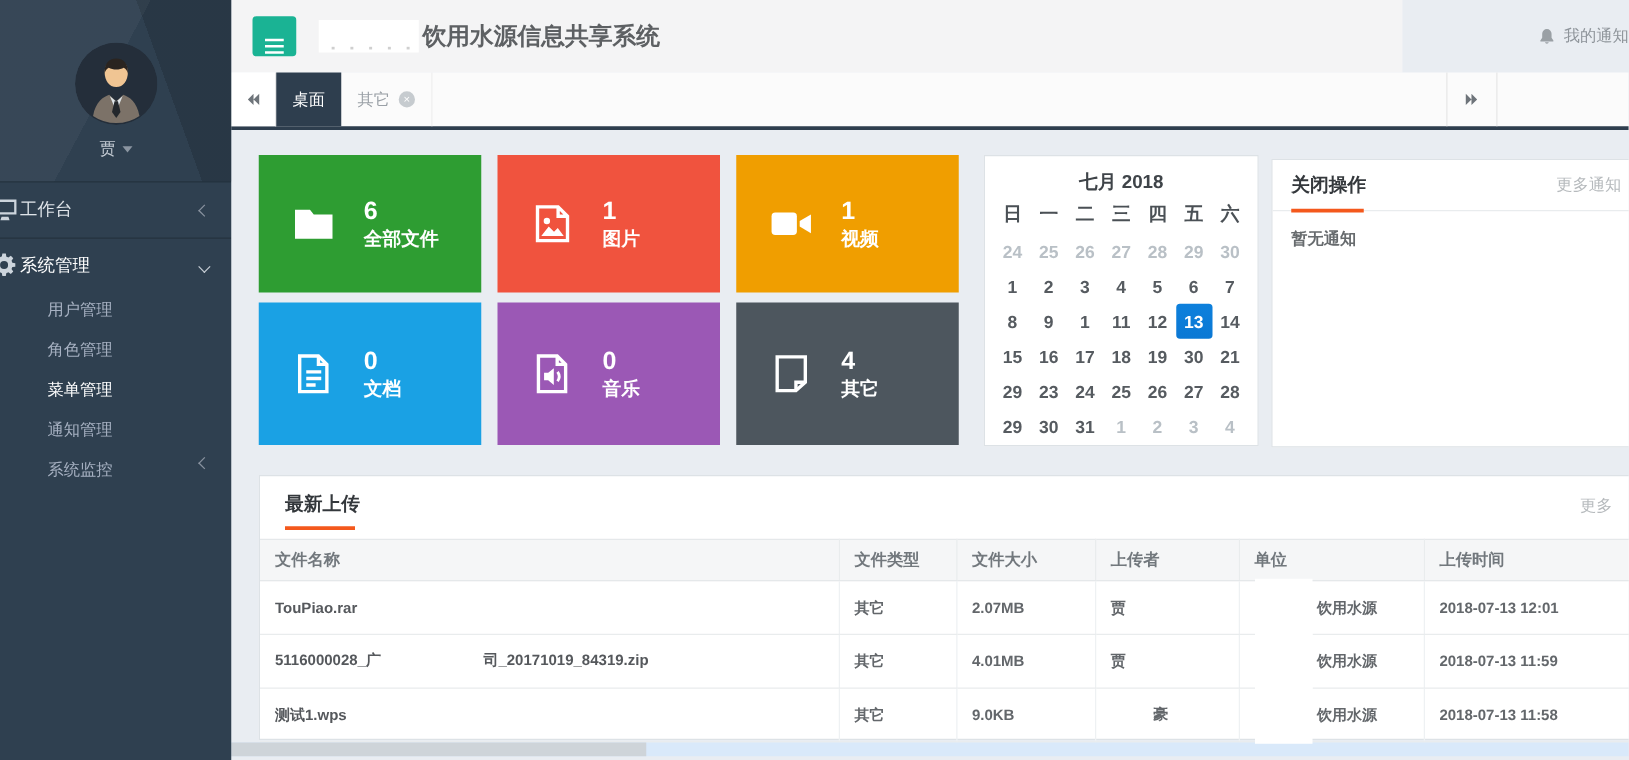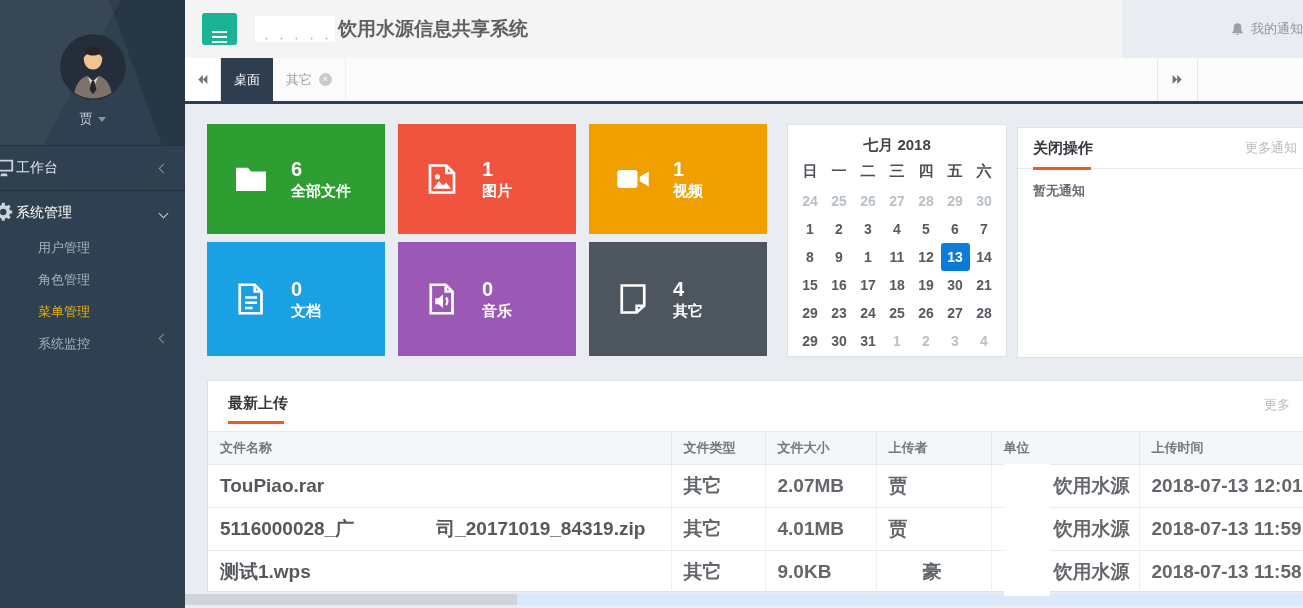--- a/index.html
+++ b/index.html
@@ -19,21 +19,21 @@
 .menu-item{position:relative;height:45px;display:flex;align-items:center;padding-left:16px;color:#dfe4e9;font-size:14px;cursor:pointer;border-top:1px solid rgba(0,0,0,.22);}
 .menu-item.active{color:#fff;}
 .mi-icon{position:absolute;left:-7px;top:50%;transform:translateY(-50%);width:24px;height:24px;color:#ccd4dc;}
 .mi-icon svg{width:22px;height:22px;}
 .mi-label{flex:1;}
 .chev{display:inline-block;width:7px;height:7px;border:solid #8a93a0;border-width:0 1.6px 1.6px 0;margin-right:18px;}
 .chev-left{transform:rotate(135deg);}
 .chev-down{transform:rotate(45deg);border-color:#c7ced6;}
 .submenu{padding:4px 0 8px 0;}
 .submenu-item{height:32px;display:flex;align-items:flex-start;padding-left:38px;color:#a7b1c2;font-size:13px;cursor:pointer;}
-.submenu-item.active{color:#eab308;}
+.submenu-item.active{color:#ffffff;}
 .submenu-item .chev{margin-left:auto;}
 
 
 .header{position:absolute;left:185px;top:0;width:937px;height:58px;background:#f4f4f5;}
 .menu-btn{position:absolute;left:17px;top:13px;width:35px;height:32px;background:var(--green);border:none;border-radius:3px;cursor:pointer;}
 .menu-btn .bars{display:block;width:15px;height:2px;background:#fff;margin:15px auto 0;box-shadow:0 -5px 0 #fff,0 5px 0 #fff;}
 .title-wrap{position:absolute;left:70px;top:0;height:58px;display:flex;align-items:center;gap:3px;}
 .title-redact{width:80px;height:26px;background:#fff;
  background-image:radial-gradient(circle,#cfcfcf 1.2px,transparent 1.4px);
  background-size:15px 5px;background-repeat:repeat-x;background-position:4px 20px;}
@@ -83,21 +83,21 @@
 .n-body{padding:13px 15px;font-size:13px;font-weight:600;color:#676b6e;}
 
 
 .uploads{left:207px;top:380px;width:1106px;height:212px;}
 .u-head{position:relative;height:50px;}
 .u-head .p-title{position:absolute;left:20px;top:13px;}
 .u-head .underline{left:20px;top:40px;bottom:auto;width:56px;}
 .u-head .more-link{position:absolute;right:22px;top:15px;}
 table.uploads-table{position:absolute;left:0;top:50px;width:1106px;border-collapse:collapse;table-layout:fixed;}
 .uploads-table th{height:33px;background:#f5f6f7;border-top:1px solid #e5e8ea;border-bottom:1px solid #e5e8ea;border-right:1px solid #e9eced;text-align:left;padding-left:12px;font-size:13px;color:#72787d;font-weight:bold;}
-.uploads-table td{height:43px;border-bottom:1px solid #e9eced;border-right:1px solid #eef1f3;padding-left:12px;font-size:19px;font-weight:bold;color:#63676b;white-space:nowrap;overflow:visible;margin-left:48px;}
+.uploads-table td{height:43px;border-bottom:1px solid #e9eced;border-right:1px solid #eef1f3;padding-left:12px;font-size:12px;font-weight:bold;color:#63676b;white-space:nowrap;overflow:visible;margin-left:48px;}
 .uploads-table th:last-child,.uploads-table td:last-child{border-right:none;}
 td[data-name="file-name-cell"]{color:#55585c;}
 .redact{display:inline-block;vertical-align:middle;background:#fff;position:relative;z-index:2;height:20px;margin:0 2px;}
 .redact.tall{height:46px;margin:-16px 4px -16px 0;}
 
 
 .hscroll{position:absolute;left:185px;top:594px;width:1118px;height:11px;background:#d9e9fa;cursor:pointer;}
 .hscroll-thumb{position:absolute;left:0;top:0;width:332px;height:11px;background:#ced4d9;cursor:grab;}
 </style>
 </head>
@@ -139,20 +139,23 @@
         </div>
         <div class="submenu" data-name="sidebar-submenu">
           <div class="submenu-item" data-name="sidebar-item-user-management">
             <span class="smi-label" data-name="sidebar-item-label">用户管理</span>
           </div>
           <div class="submenu-item" data-name="sidebar-item-role-management">
             <span class="smi-label" data-name="sidebar-item-label">角色管理</span>
           </div>
           <div class="submenu-item active" data-name="sidebar-item-menu-management">
             <span class="smi-label" data-name="sidebar-item-label">菜单管理</span>
+          </div>
+          <div class="submenu-item" data-name="sidebar-item-notice-management">
+            <span class="smi-label" data-name="sidebar-item-label">通知管理</span>
           </div>
           <div class="submenu-item" data-name="sidebar-item-system-monitor">
             <span class="smi-label" data-name="sidebar-item-label">系统监控</span>
             <span class="chev chev-left" data-name="chevron-left-icon"></span>
           </div>
         </div>
       </div>
   </div>
 
   <div class="header" data-name="top-header">

